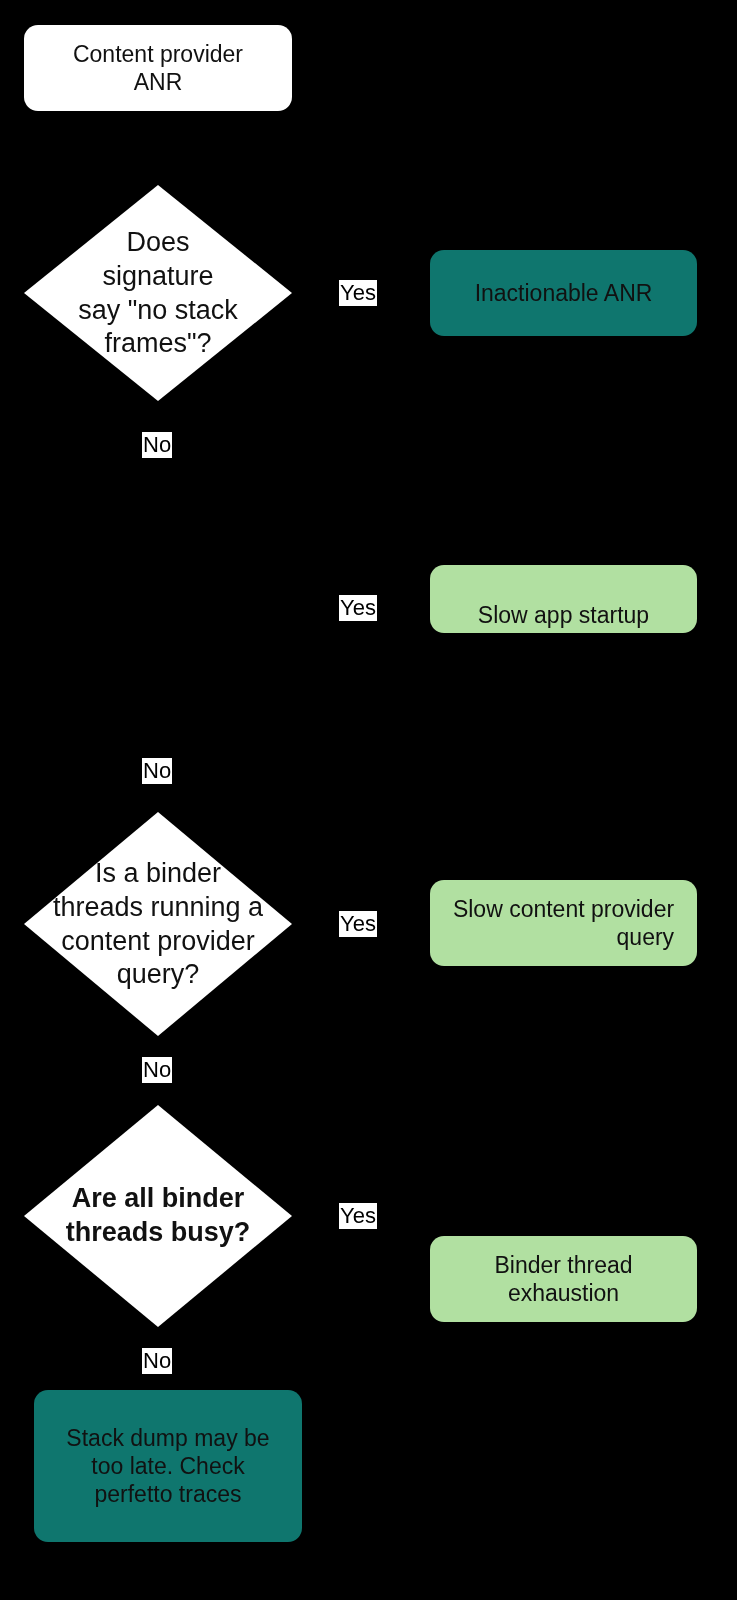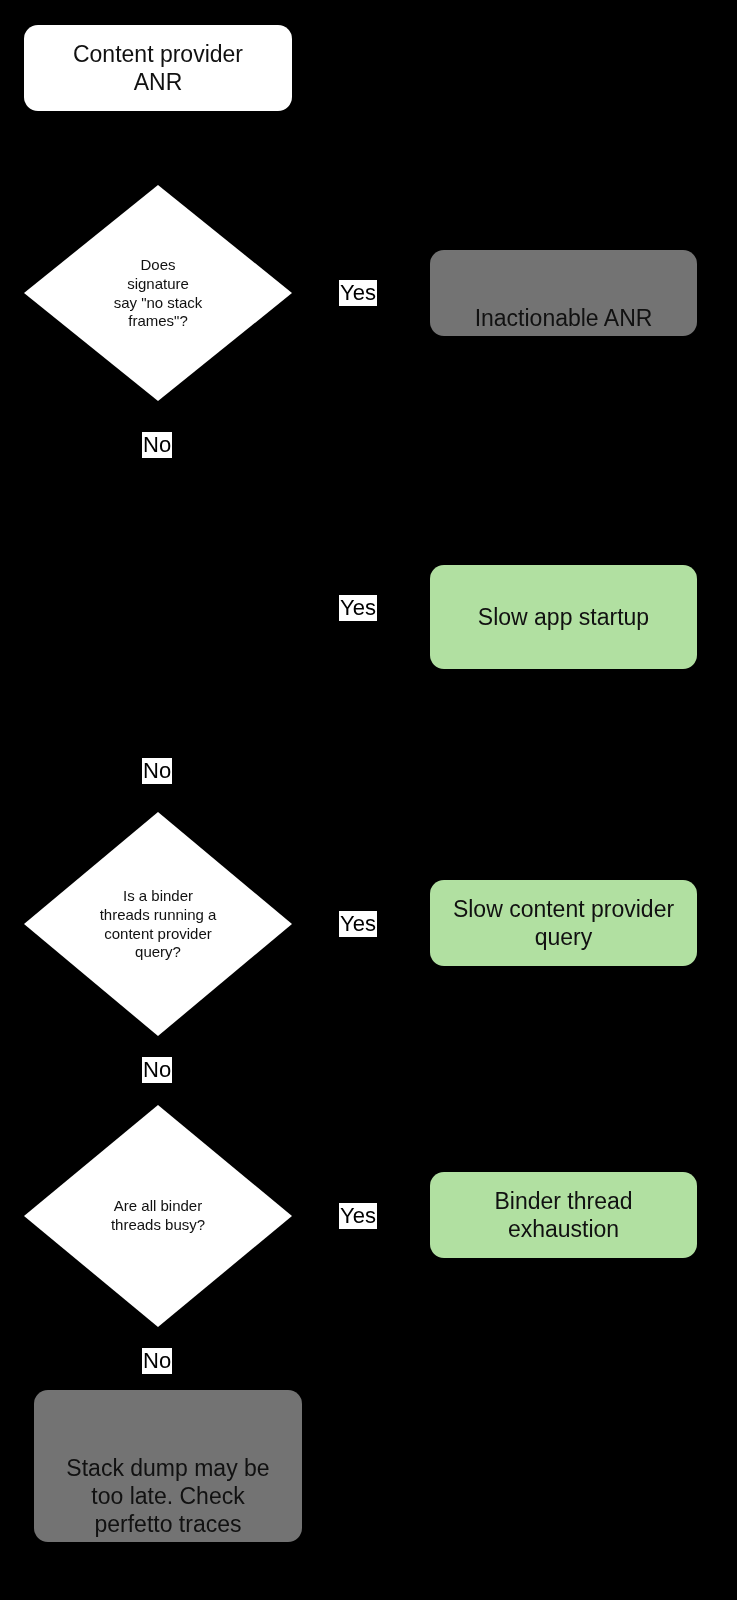--- a/index.html
+++ b/index.html
@@ -32,21 +32,21 @@
     color: #111111;
     line-height: 1.22;
   }
   
   .box {
     border-radius: 14px;
     font-size: 23px;
     padding: 4px 6px;
   }
   .box.white  { background: #ffffff; }
-  .box.pink   { background: #737373; align-items: flex-end; }
+  .box.pink   { background: #0f766e; }
   .box.green  { background: #b1e0a1; }
 
   
   .diamond-wrap {
     position: absolute;
   }
   .diamond-shape {
     position: absolute;
     left: 0; top: 0;
     width: 100%;
@@ -54,21 +54,21 @@
     background: #ffffff;
     clip-path: polygon(50% 0%, 100% 50%, 50% 100%, 0% 50%);
   }
   .diamond-label {
     position: absolute;
     left: 50%;
     top: 50%;
     transform: translate(-50%, -50%);
     width: 260px;
     text-align: center;
-    font-size: 15px;
+    font-size: 27px;
     line-height: 1.25;
     color: #111111;
     white-space: pre-line;
     pointer-events: none;
   }
 
   
   .edge-label {
     position: absolute;
     background: #ffffff;
@@ -115,56 +115,56 @@
     <span class="nl" style="white-space: pre-line;">Inactionable ANR</span>
   </div>
 
 
   <div class="connector" style="left:292px; top:607px; width:138px; height:2px;"></div>
   <div class="edge-label" style="left:339px; top:595px;">Yes</div>
 
   <div class="connector" style="left:157px; top:735px; width:2px; height:75px;"></div>
   <div class="edge-label" style="left:142px; top:758px;">No</div>
 
-  <div class="node box green" style="left:430px; top:565px; width:267px; height:104px;">
+  <div class="node box green" style="left:430px; top:565px; width:267px; height:68px;align-items:flex-end;">
     <span class="nl" style="white-space: pre-line;">Slow app startup</span>
   </div>
 
   <div class="diamond-wrap" style="left:24px; top:812px; width:268px; height:224px;">
     <div class="diamond-shape"></div>
     <div class="diamond-label nl" style="white-space: pre-line;">Is a binder
 threads running a
 content provider
 query?</div>
   </div>
 
   <div class="connector" style="left:292px; top:923px; width:138px; height:2px;"></div>
   <div class="edge-label" style="left:339px; top:911px;">Yes</div>
 
   <div class="connector" style="left:157px; top:1036px; width:2px; height:74px;"></div>
   <div class="edge-label" style="left:142px; top:1057px;">No</div>
 
   <div class="node box green" style="left:430px; top:880px; width:267px; height:86px;">
-    <span class="nl" style="white-space: pre-line;">Slow content provider
+    <span class="nl" style="white-space: pre-line; text-align: right;">Slow content provider
 query</span>
   </div>
 
-  <div class="diamond-wrap" style="left:24px; top:1105px; width:268px; height:222px;">
+  <div class="diamond-wrap" style="left:24px; top:1105px; width:268px; height:222px;font-weight:bold;">
     <div class="diamond-shape"></div>
     <div class="diamond-label nl" style="white-space: pre-line;">Are all binder
 threads busy?</div>
   </div>
 
   <div class="connector" style="left:292px; top:1215px; width:138px; height:2px;"></div>
   <div class="edge-label" style="left:339px; top:1203px;">Yes</div>
 
   <div class="connector" style="left:157px; top:1327px; width:2px; height:62px;"></div>
   <div class="edge-label" style="left:142px; top:1348px;">No</div>
 
-  <div class="node box green" style="left:430px; top:1172px; width:267px; height:86px;">
+  <div class="node box green" style="left:430px; top:1236px; width:267px; height:86px;">
     <span class="nl" style="white-space: pre-line;">Binder thread
 exhaustion</span>
   </div>
 
   <div class="node box pink" style="left:34px; top:1390px; width:268px; height:152px;">
     <span class="nl" style="white-space: pre-line;">Stack dump may be
 too late. Check
 perfetto traces</span>
   </div>
 

